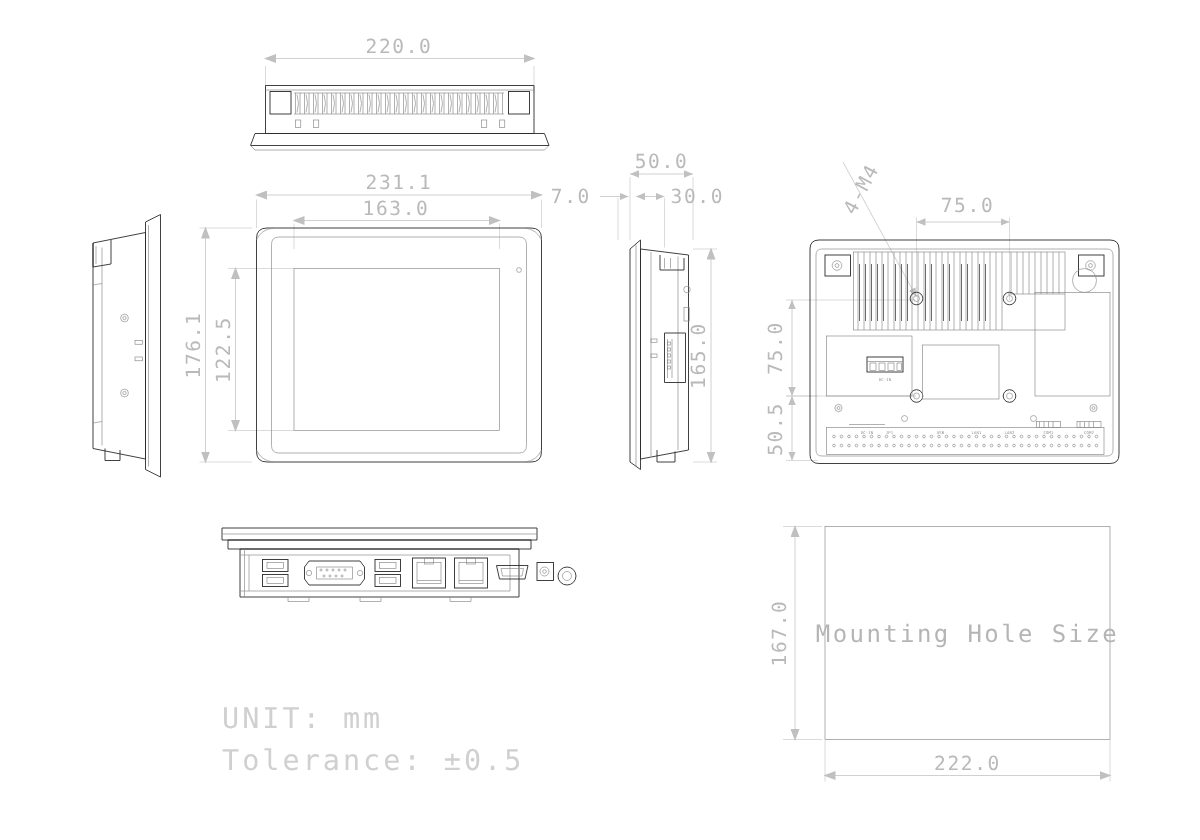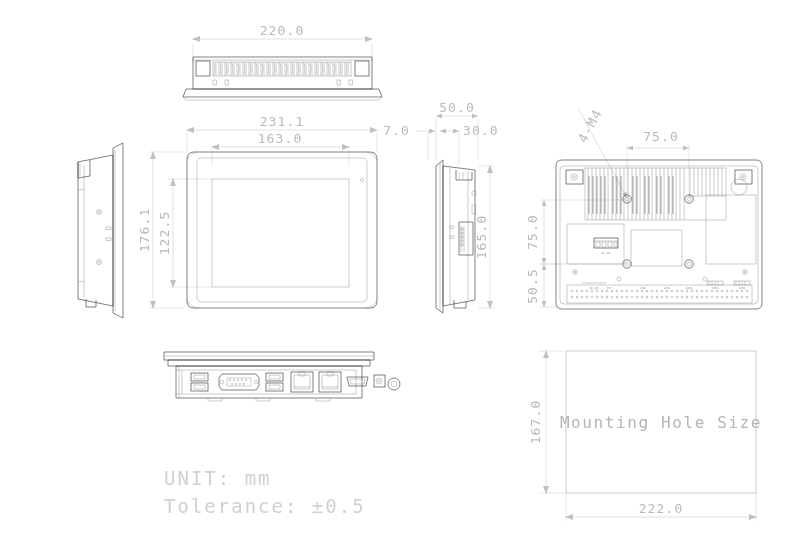--- a/index.html
+++ b/index.html
@@ -1,18 +1,18 @@
 <!DOCTYPE html>
 <html><head>
 <meta charset="utf-8">
 <style>
   html,body{margin:0;padding:0;background:#ffffff;}
   body{width:800px;height:560px;position:relative;overflow:hidden;
        font-family:"DejaVu Sans Mono","Liberation Mono",monospace;}
-  .stage{position:absolute;left:16px;top:0;width:632px;height:560px;}
+  .stage{position:absolute;left:0;top:0;width:632px;height:560px;}
   svg{position:absolute;left:0;top:0;width:800px;height:560px;display:block;}
   .dimtxt{fill:#b9b9b9;font-family:"DejaVu Sans Mono","Liberation Mono",monospace;
           font-size:13px;letter-spacing:1.1px;}
   .notetxt{fill:#d0d0d0;font-family:"DejaVu Sans Mono","Liberation Mono",monospace;
           font-size:19px;letter-spacing:2.0px;}
   .boxtxt{fill:#b5b5b5;font-family:"DejaVu Sans Mono","Liberation Mono",monospace;
           font-size:16px;letter-spacing:1.6px;}
   .microtxt{fill:#8f8f8f;font-family:"DejaVu Sans Mono","Liberation Mono",monospace;
           font-size:2.6px;letter-spacing:0.1px;}
   .ln{stroke:#2b2b2b;stroke-width:.6;fill:none;}

